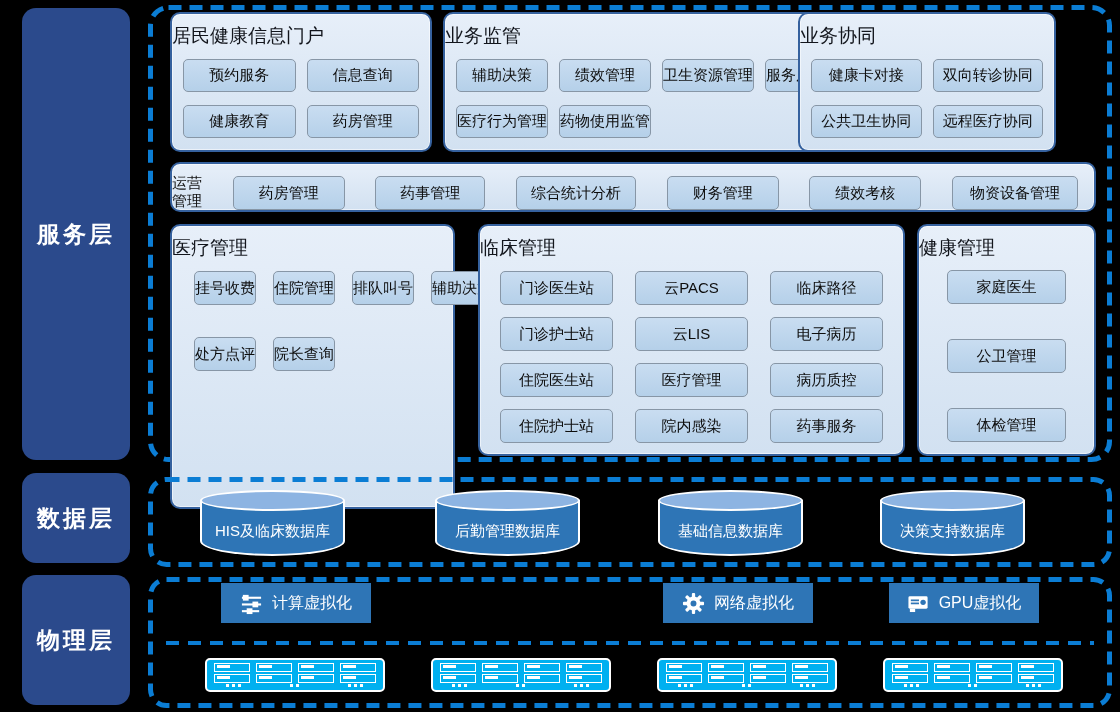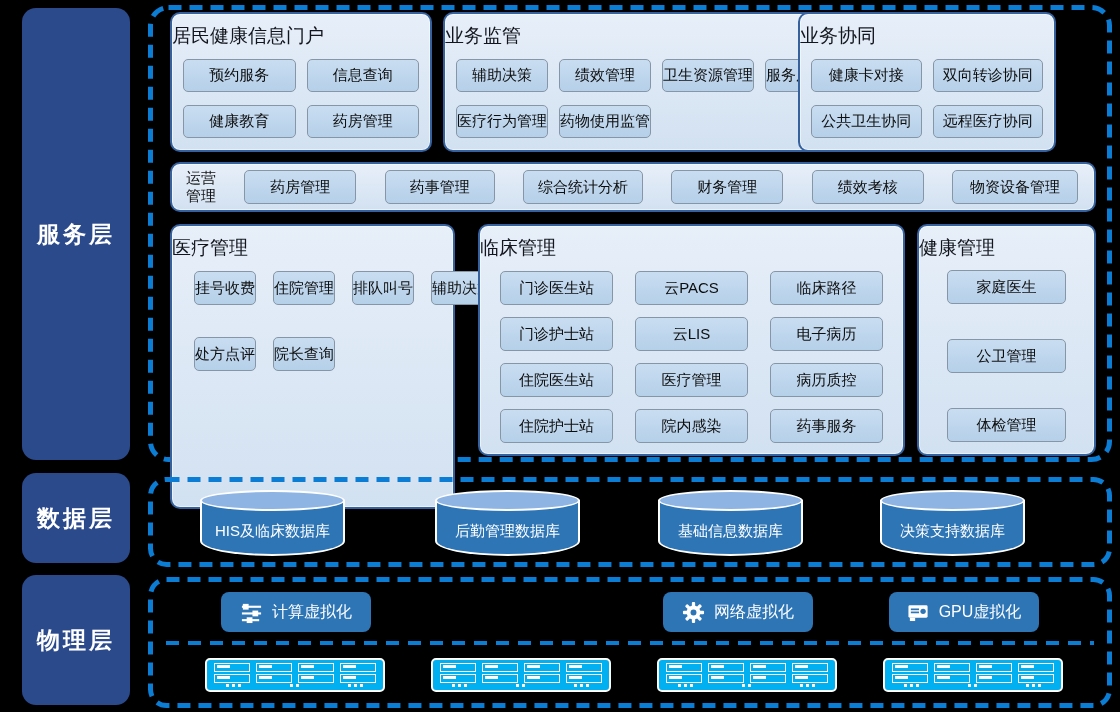--- a/index.html
+++ b/index.html
@@ -50,39 +50,39 @@
   
   #panel-portal{left:22px;top:7px;width:262px;height:140px}
   #panel-supervision{left:295px;top:7px;width:384px;height:140px}
   #panel-collab{left:650px;top:7px;width:258px;height:140px}
   #panel-operations{left:22px;top:157px;width:926px;height:50px}
   #panel-medical{left:22px;top:219px;width:285px;height:285px}
   #panel-clinical{left:330px;top:219px;width:427px;height:232px}
   #panel-health{left:769px;top:219px;width:179px;height:232px}
 
   
-  #ops-flex{position:absolute;inset:0;display:flex;align-items:center;
-    justify-content:space-between;padding:0 16px 0 14px}
+  #ops-flex{position:absolute;inset:0;display:flex;align-items:flex-end;
+    justify-content:space-between;padding:0 16px 0 0}
   .ops-label{font-size:15px;line-height:1.2;color:#121212}
   #panel-operations .chip{height:34px}
   .opc1,.opc4,.opc5{width:112px}.opc2{width:110px}.opc3{width:120px}.opc6{width:126px}
 
   
   .cyl{position:absolute;top:13px;width:145px;height:66px}
   .cyl-body{position:absolute;left:0;right:0;top:10px;bottom:0;background:#2E75B6;
     border:2px solid #fff;border-top:none;border-radius:0 0 73px 73px / 0 0 15px 15px}
   .cyl-top{position:absolute;left:0;right:0;top:0;height:21px;background:#8DB4E2;
     border:2px solid #fff;border-radius:50%}
   .cyl-label{position:absolute;left:0;right:0;top:32px;text-align:center;color:#fff;
     font-size:15px}
   #cyl-0{left:52px}#cyl-1{left:287px}#cyl-2{left:510px}#cyl-3{left:732px}
 
   
-  .vbtn{position:absolute;top:15px;height:40px;width:150px;background:#2E75B6;
-    border-radius:8px;display:flex;align-items:center;justify-content:center;gap:9px;
+  .vbtn{position:absolute;top:6px;height:40px;width:150px;background:#2E75B6;
+    border-radius:0;display:flex;align-items:center;justify-content:center;gap:9px;
     color:#fff;font-size:16px}
   #vbtn-0{left:73px}#vbtn-1{left:293px}#vbtn-2{left:515px}#vbtn-3{left:741px}
 
   .rack{position:absolute;top:81px;width:180px;height:34px;background:#00B0F0;
     border:2px solid #fff;border-radius:5px;padding:3px 7px 3px;
     display:flex;flex-direction:column;justify-content:space-between}
   #rack-0{left:57px}#rack-1{left:283px}#rack-2{left:509px}#rack-3{left:735px}
   .rrow{display:flex;gap:6px;height:9px}
   .rrow b{flex:1;border:1px solid #fff;position:relative}
   .rrow b::after{content:"";position:absolute;left:2px;top:1px;width:13px;height:3px;

